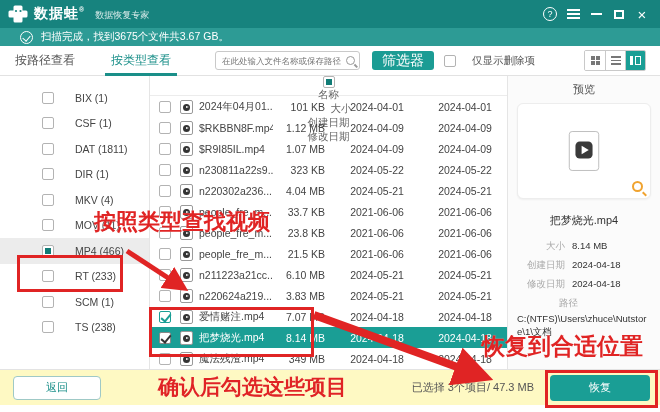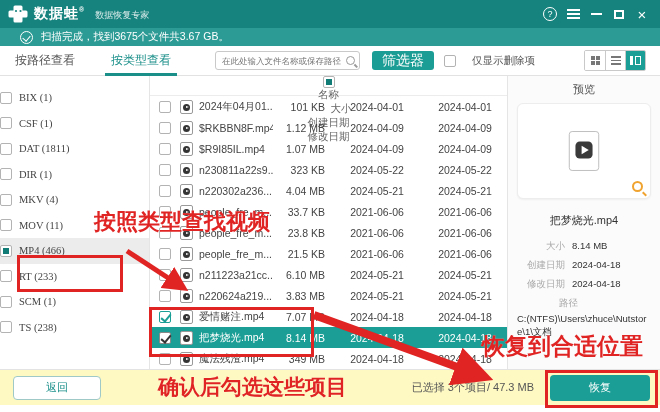--- a/index.html
+++ b/index.html
@@ -49,21 +49,21 @@
   .icon-list { display:flex; flex-direction:column; gap:2px; }
   .icon-list i { width:10px; height:1.5px; background:#777; }
   .icon-detail { display:flex; gap:2px; }
   .icon-detail .b1 { width:3px; height:9px; background:#fff; }
   .icon-detail .b2 { width:6px; height:9px; border:1.5px solid #fff; }
 
   
   .main { display:flex; height:293px; }
 
   .sidebar { width:150px; flex:none; border-right:1px solid #e5e5e5; padding-top:9px; overflow:hidden; }
-  .side-item { height:25.5px; display:flex; align-items:center; gap:7px;font-family:Liberation Serif, serif; }
+  .side-item { height:25.5px; display:flex; align-items:center; padding-left:42px; gap:21px; }
   .side-item.selected { background:#ececec; }
   .side-label { font-size:10.5px; color:#444; white-space:nowrap; }
 
   .checkbox { width:12px; height:12px; border:1px solid #b3b3b3; border-radius:2px; background:#fff; position:relative; flex:none; display:inline-block; }
   .checkbox.indet::after { content:""; position:absolute; inset:2px; background:#117c76; }
   .checkbox.checked { border-color:#1a9e95; }
   .checkbox.checked::after { content:""; position:absolute; left:3px; top:0px; width:4px; height:8px; border:solid #1a9e95; border-width:0 2px 2px 0; transform:rotate(40deg); }
   .trow.selected .checkbox.checked { border-color:#888; }
   .trow.selected .checkbox.checked::after { border-color:#333; }
 

